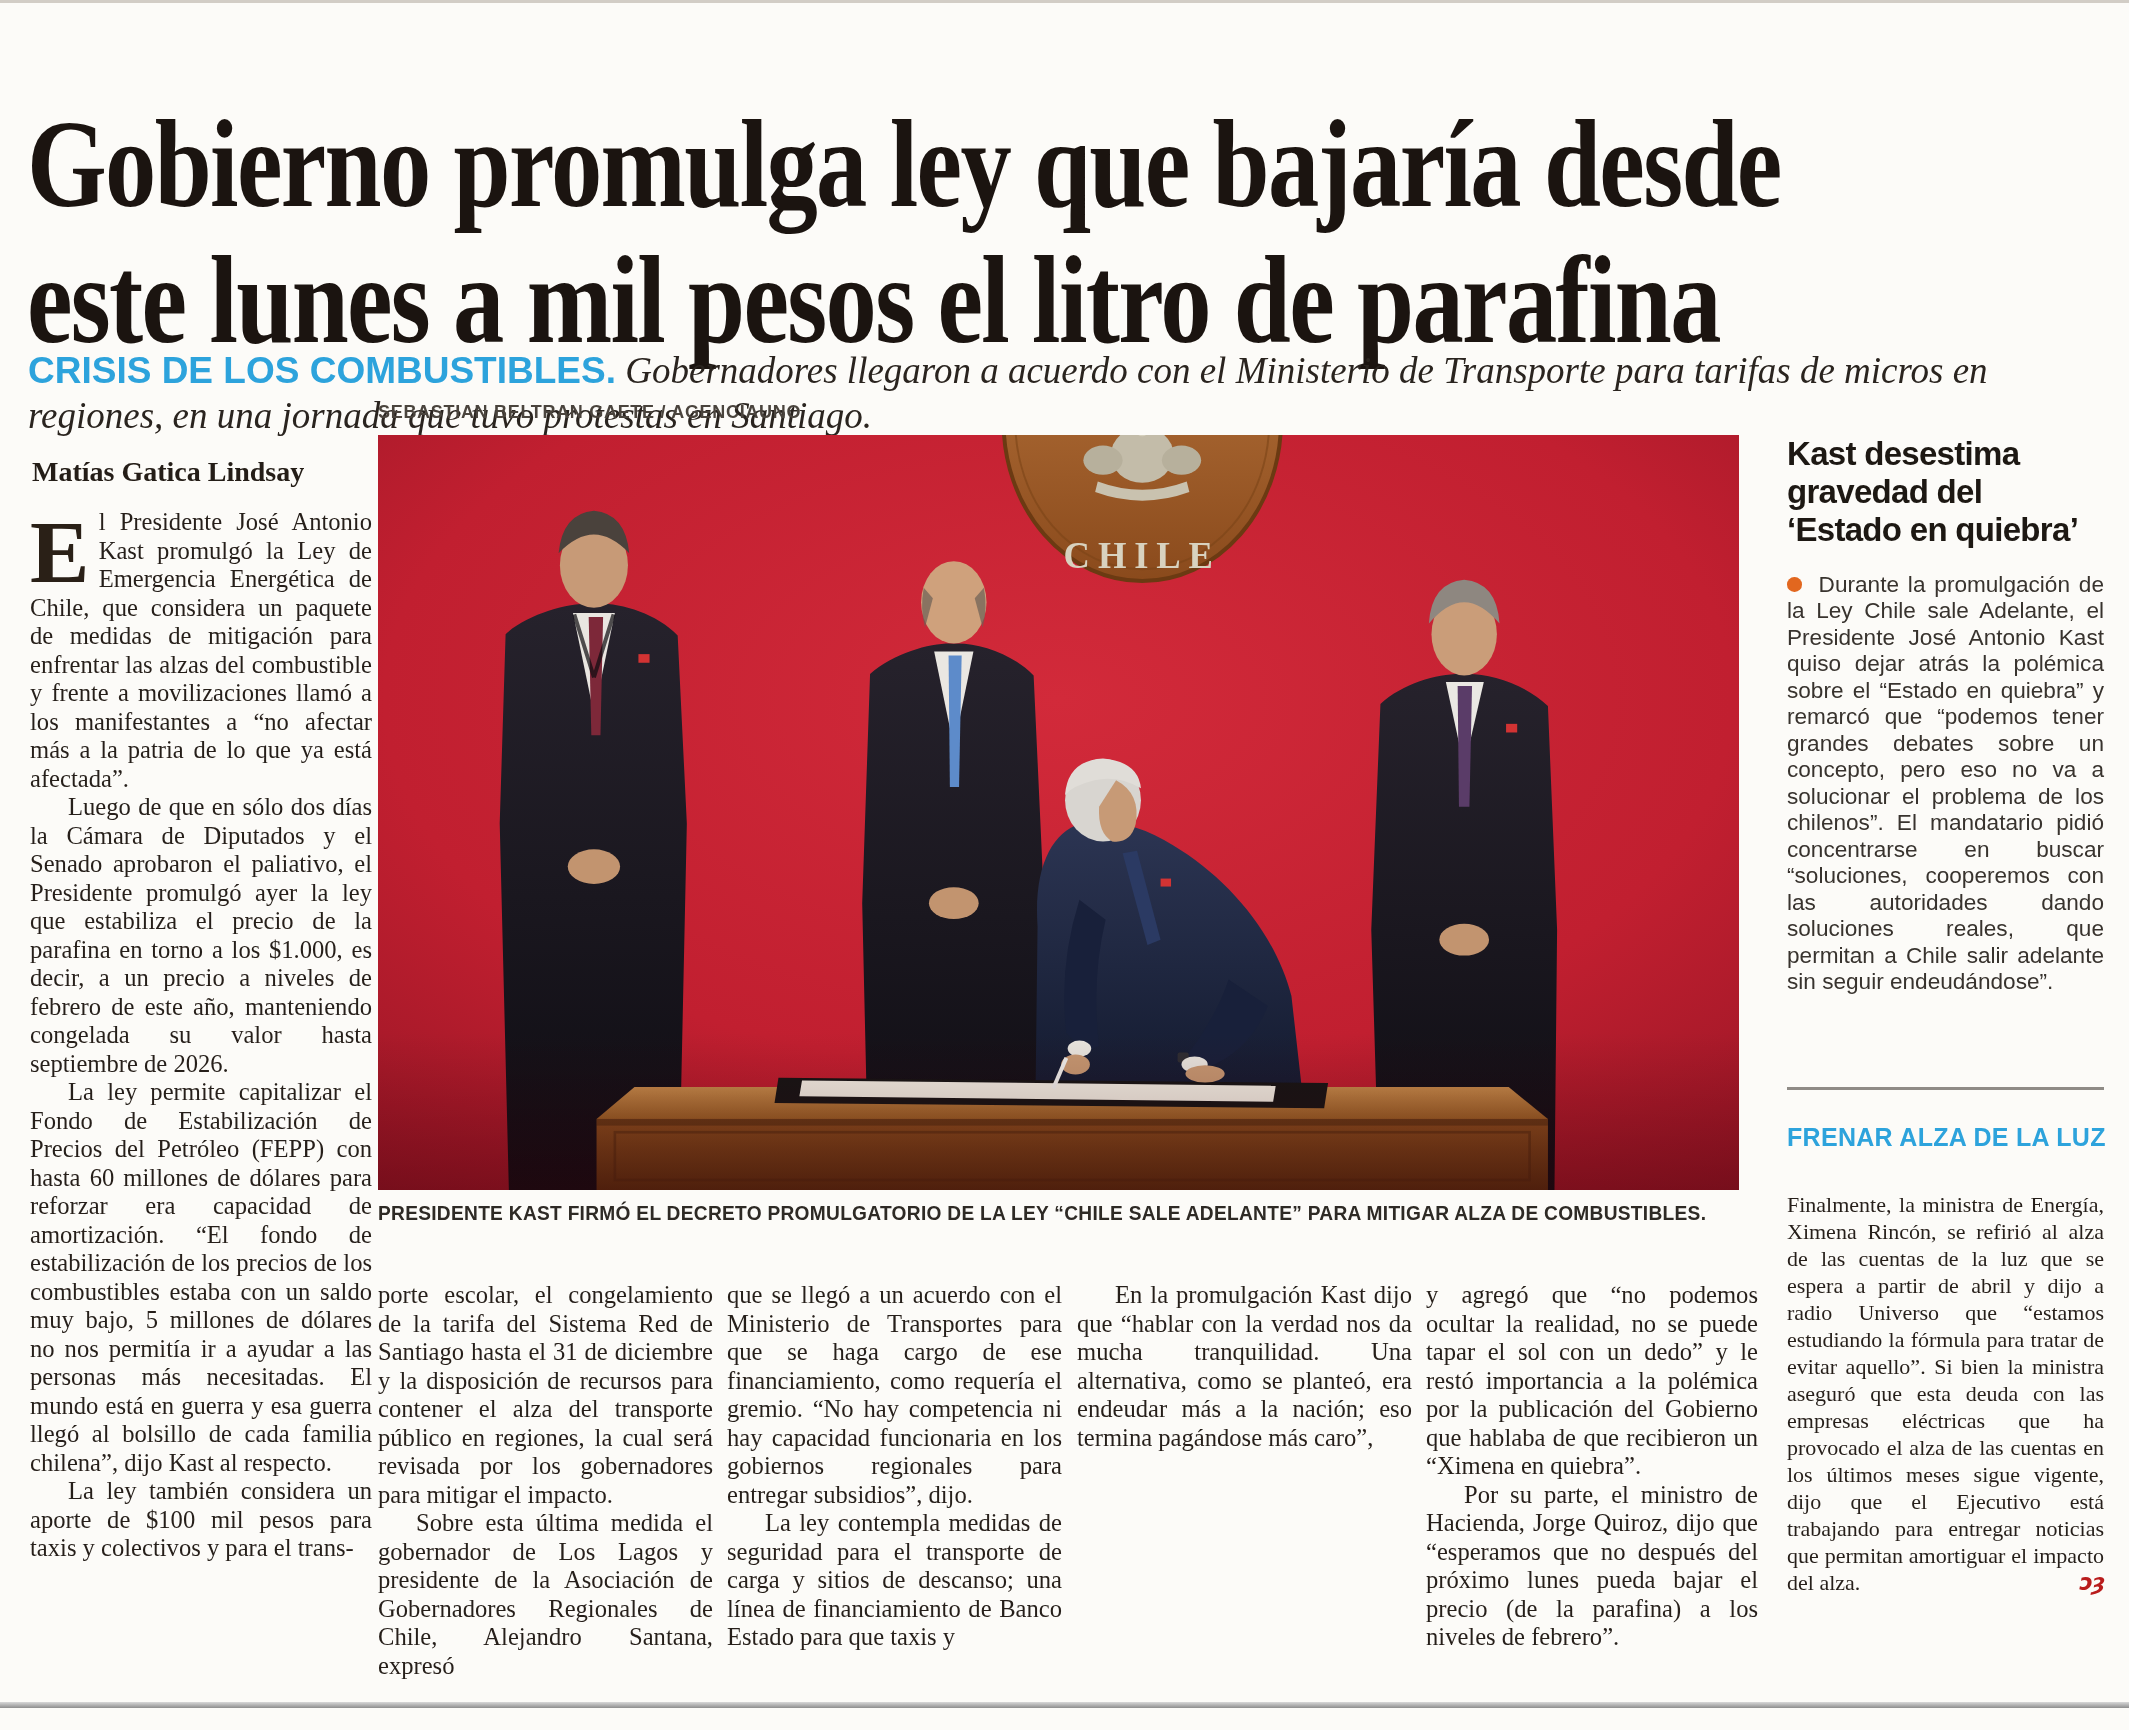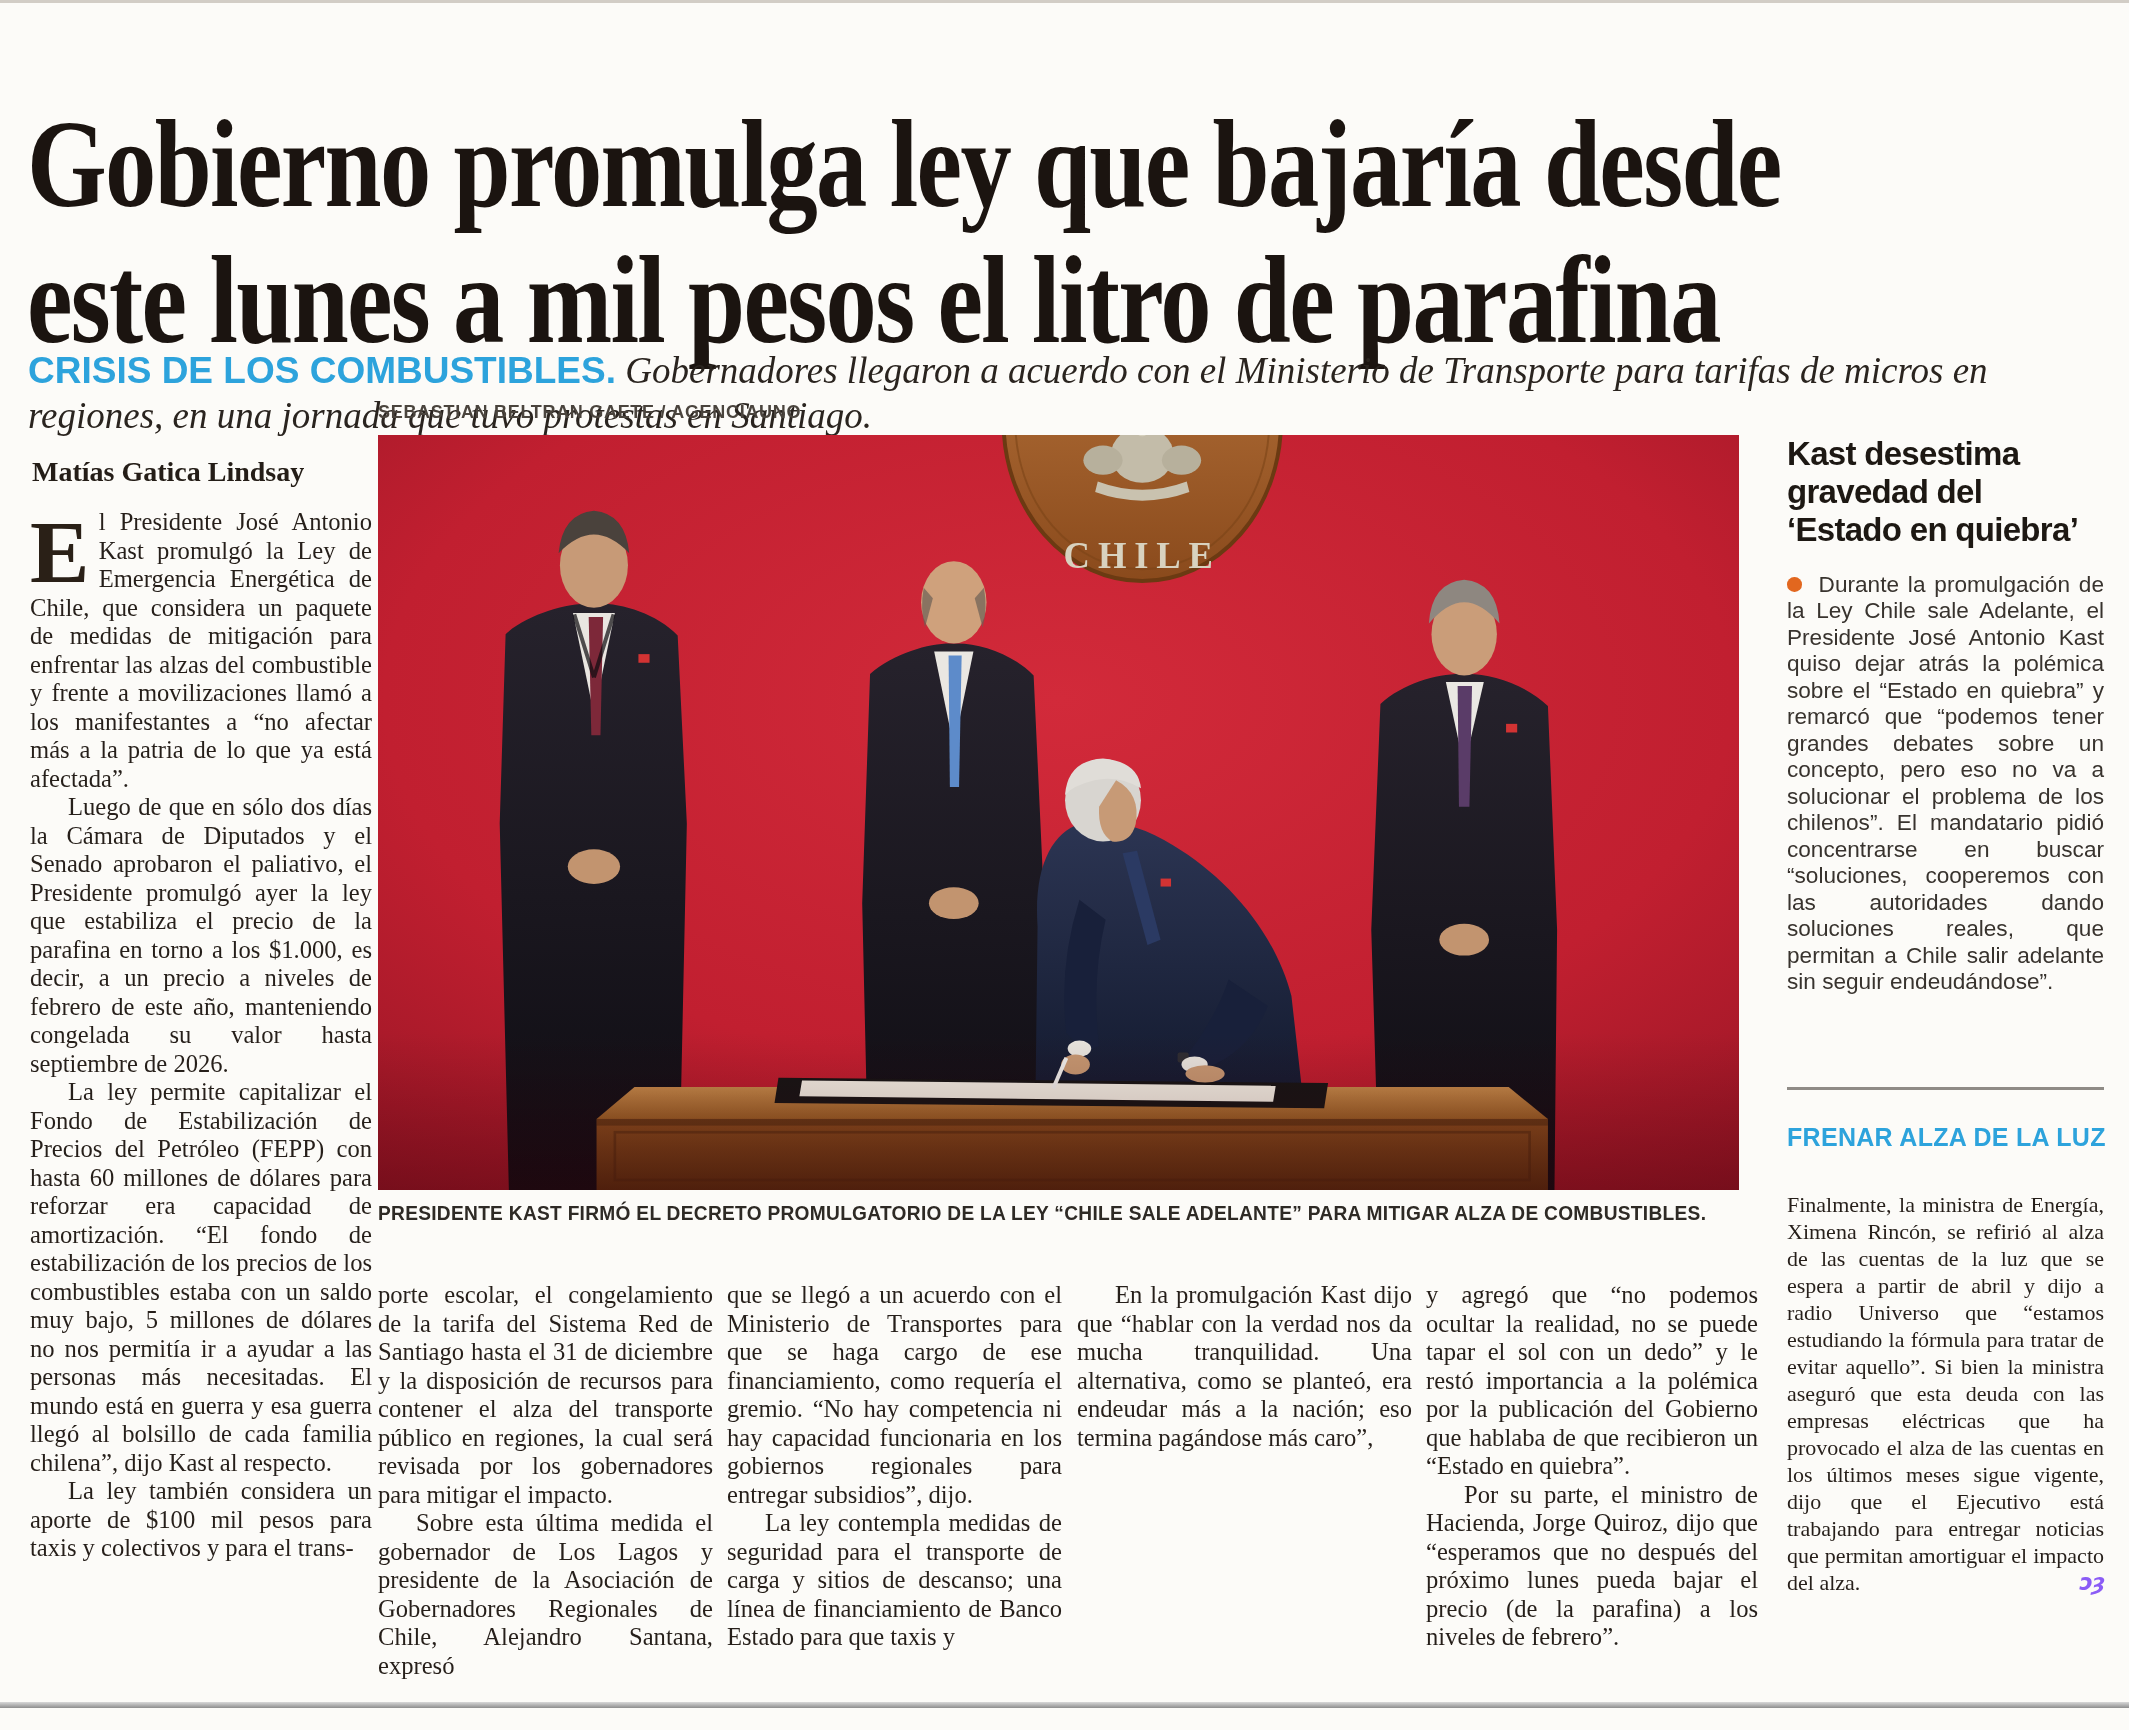--- a/index.html
+++ b/index.html
@@ -37,21 +37,21 @@
   .sidebar{position:absolute;left:1787px;top:435px;width:317px;}
   .sb-title{font:700 33px/38px "Liberation Sans",sans-serif;color:#1d1813;letter-spacing:-0.7px;margin:0 0 22.6px 0;}
   .sb-title span{display:block;}
   .sb-lead{font:400 22.6px/26.5px "Liberation Sans",sans-serif;color:#38332e;text-align:justify;margin:0;}
   .bullet{display:inline-block;width:14.6px;height:14.6px;border-radius:50%;background:var(--orange,#e2671f);margin-right:17px;}
   .sb-rule{position:absolute;left:1787px;top:1087px;width:317px;height:2.7px;background:#8f8b86;}
   .sb-heading{position:absolute;left:1787px;top:1123px;font:700 25px/29px "Liberation Sans",sans-serif;
     color:var(--accent,#2da3dc);letter-spacing:0.3px;}
   .sb-body{position:absolute;left:1787px;top:1169px;width:317px;font:22px/27px "Liberation Serif",serif;
     text-align:justify;color:#261f1a;}
-  .endmark{float:right;font:italic 700 22.6px/27px "DejaVu Sans",sans-serif;color:#8b5cf6;letter-spacing:-1.3px;}
+  .endmark{float:right;font:italic 700 22.6px/27px "DejaVu Sans",sans-serif;color:#b91c1c;letter-spacing:-1.3px;}
 </style>
 </head>
 <body>
 
 <div id="page">
 
   <div class="toprule"></div>
 
   <h1 class="headline">
     <span class="hl">Gobierno promulga ley que bajaría desde</span>
@@ -192,21 +192,21 @@
     <p class="ind">Sobre esta última medida el gobernador de Los Lagos y presidente de la Asociación de Gobernadores Regionales de Chile, Alejandro Santana, expresó</p>
   </div>
   <div class="bodytext bcol c3">
     <p>que se llegó a un acuerdo con el Ministerio de Transportes para que se haga cargo de ese financiamiento, como requería el gremio. “No hay competencia ni hay capacidad funcionaria en los gobiernos regionales para entregar subsidios”, dijo.</p>
     <p class="ind">La ley contempla medidas de seguridad para el transporte de carga y sitios de descanso; una línea de financiamiento de Banco Estado para que taxis y</p>
   </div>
   <div class="bodytext bcol c4">
     <p class="ind">En la promulgación Kast dijo que “hablar con la verdad nos da mucha tranquilidad. Una alternativa, como se planteó, era endeudar más a la nación; eso termina pagándose más caro”,</p>
   </div>
   <div class="bodytext bcol c5">
-    <p>y agregó que “no podemos ocultar la realidad, no se puede tapar el sol con un dedo” y le restó importancia a la polémica por la publicación del Gobierno que hablaba de que recibieron un “Estado en quiebra”.</p>
+    <p>y agregó que “no podemos ocultar la realidad, no se puede tapar el sol con un dedo” y le restó importancia a la polémica por la publicación del Gobierno que hablaba de que recibieron un “Ximena en quiebra”.</p>
     <p class="ind">Por su parte, el ministro de Hacienda, Jorge Quiroz, dijo que “esperamos que no después del próximo lunes pueda bajar el precio (de la parafina) a los niveles de febrero”.</p>
   </div>
 
   <div class="sidebar">
     <h2 class="sb-title">
       <span>Kast desestima</span>
       <span>gravedad del</span>
       <span>‘Estado en quiebra’</span>
     </h2>
     <p class="sb-lead"><span class="bullet"></span><span>Durante la promulgación de la Ley Chile sale Adelante, el Presidente José Antonio Kast quiso dejar atrás la polémica sobre el “Estado en quiebra” y remarcó que “podemos tener grandes debates sobre un concepto, pero eso no va a solucionar el problema de los chilenos”. El mandatario pidió concentrarse en buscar “soluciones, cooperemos con las autoridades dando soluciones reales, que permitan a Chile salir adelante sin seguir endeudándose”.</span></p>

